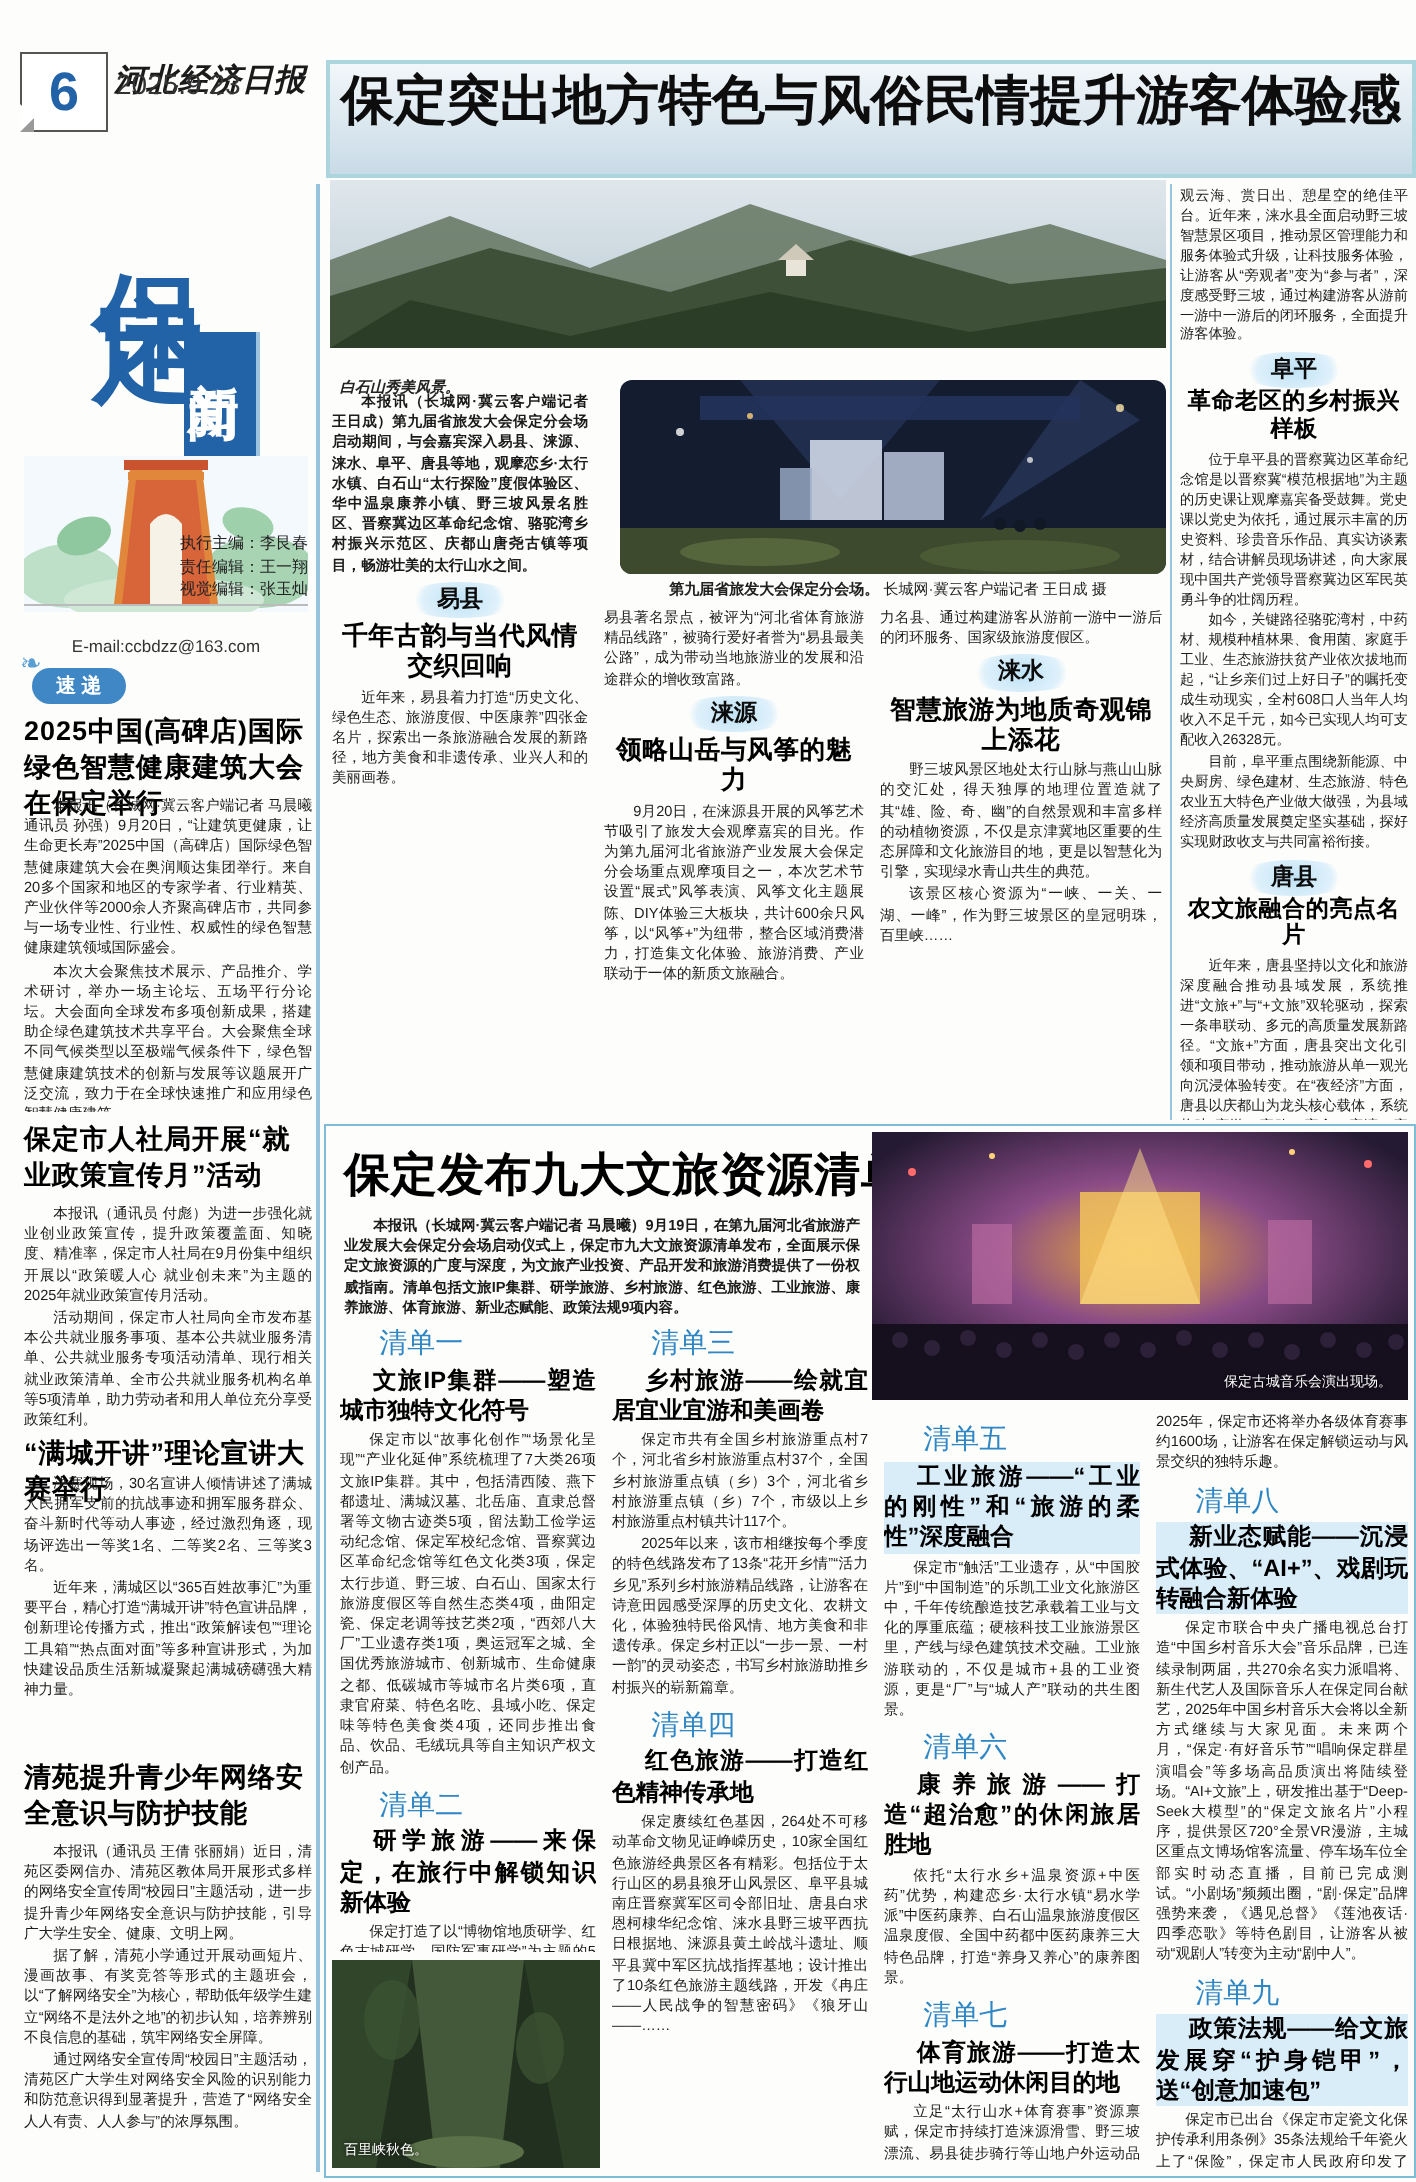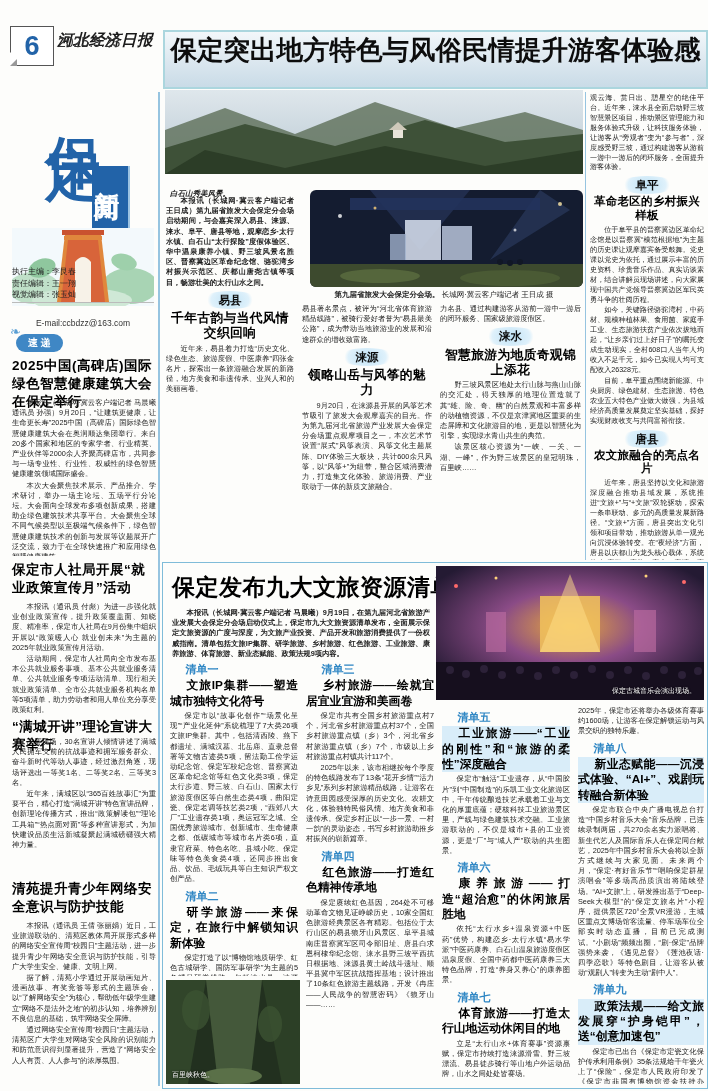--- a/index.html
+++ b/index.html
@@ -4,21 +4,21 @@
 <style>
   html,body{margin:0;padding:0;}
   body{width:708px;height:1091px;position:relative;background:#fdfdfb;font-family:"Liberation Sans",sans-serif;overflow:hidden;}
   .abs{position:absolute;}
   .body-text{font-size:7.3px;line-height:1.4;text-align:justify;color:#1b1b1b;overflow:hidden;}
   .body-text p{margin:0 0 1px 0;text-indent:2em;}
   .body-text p.noindent{text-indent:0;}
   .side-head{font-size:13.5px;font-weight:bold;color:#000;line-height:1.35;letter-spacing:.5px;}
   .ribbon{display:block;margin:3px auto 1px;width:58px;text-align:center;font-weight:bold;font-size:11.5px;color:#0c0c0c;background:radial-gradient(ellipse 50% 100% at center,#bfe2f5 0%,#dff1fb 65%,rgba(255,255,255,0) 78%);border-radius:50%;padding:1px 0;}
   .sec-title{font-weight:bold;font-size:12.8px;text-align:center;margin:0 0 3px;color:#000;letter-spacing:.3px;line-height:1.2;}
-  .list-label{color:#2e86c4;font-weight:bold;font-size:11px;margin:4px 0 1px;text-indent:1.4em;}
+  .list-label{color:#2e86c4;font-weight:normal;font-size:14px;margin:4px 0 1px;text-indent:1.4em;}
   .list-title{font-weight:bold;font-size:11.8px;line-height:1.3;margin:0 0 2px;text-indent:1.4em;color:#000;}
   .list-title.hl{background:#d9edf9;}
   .caption{font-size:7.5px;color:#222;}
   .photo{overflow:hidden;}
   .photo svg{display:block;}
   .overlay-cap{position:absolute;color:#fff;font-size:7px;text-shadow:0 0 2px #000;}
   .vrule{background:#96c4e0;width:2px;}
 </style>
 </head>
 <body>
@@ -43,21 +43,21 @@
     <ellipse cx="70" cy="72" rx="50" ry="12" fill="#cfe8d6"></ellipse>
     <polygon points="45,74 53,6 89,6 97,74" fill="#e0873c"></polygon>
     <polygon points="49,74 56,12 86,12 93,74" fill="#d8643a"></polygon>
     <rect x="50" y="2" width="42" height="5" fill="#c9522f"></rect>
     <rect x="52" y="8" width="38" height="4" fill="#e0873c"></rect>
     <path d="M63,74 L63,34 Q71,24 79,34 L79,74 Z" fill="#f7f2e8"></path>
     <ellipse cx="30" cy="40" rx="14" ry="9" fill="#8fc79e" transform="rotate(-20 30 40)"></ellipse>
     <ellipse cx="112" cy="34" rx="13" ry="8" fill="#9ed0ab" transform="rotate(15 112 34)"></ellipse>
   </svg>
 </div>
-<div class="abs" style="left:12px;top:266px;width:142px;text-align:left;font-size:8px;color:#222;line-height:1.45;">
+<div class="abs" style="left:12px;top:266px;width:142px;text-align:right;font-size:8px;color:#222;line-height:1.45;">
   <div>执行主编：李艮春</div>
   <div>责任编辑：王一翔</div>
   <div>视觉编辑：张玉灿</div>
 </div>
 <div class="abs" style="left:12px;top:302px;width:142px;text-align:center;font-size:8.5px;color:#333;border-top:1px solid #bbb;padding-top:15px;">E-mail:ccbdzz@163.com</div>
 
 <div class="abs" style="left:10px;top:324px;font-size:13px;color:#5a9fd4;">❧</div>
 <div class="abs" style="left:16px;top:334px;background:#3f87c5;color:#fff;font-size:10px;font-weight:bold;padding:2px 12px;border-radius:9px;">速 递</div>
 
 <div class="abs side-head" style="left:12px;top:357px;width:144px;">2025中国(高碑店)国际绿色智慧健康建筑大会在保定举行</div>
@@ -73,21 +73,21 @@
 </div>
 
 <div class="abs side-head" style="left:12px;top:718px;width:144px;">“满城开讲”理论宣讲大赛举行</div>
 <div class="abs body-text" style="left:12px;top:737px;width:144px;height:140px;">
   <p>决赛现场，30名宣讲人倾情讲述了满城人民拥军支前的抗战事迹和拥军服务群众、奋斗新时代等动人事迹，经过激烈角逐，现场评选出一等奖1名、二等奖2名、三等奖3名。</p>
   <p>近年来，满城区以“365百姓故事汇”为重要平台，精心打造“满城开讲”特色宣讲品牌，创新理论传播方式，推出“政策解读包”“理论工具箱”“热点面对面”等多种宣讲形式，为加快建设品质生活新城凝聚起满城磅礴强大精神力量。</p>
 </div>
 
 <div class="abs side-head" style="left:12px;top:880px;width:144px;">清苑提升青少年网络安全意识与防护技能</div>
 <div class="abs body-text" style="left:12px;top:921px;width:144px;height:162px;">
-  <p>本报讯（通讯员 王倩 张丽娟）近日，工业旅游联动的、清苑区教体局开展形式多样的网络安全宣传周“校园日”主题活动，进一步提升青少年网络安全意识与防护技能，引导广大学生安全、健康、文明上网。</p>
+  <p>本报讯（通讯员 王倩 张丽娟）近日，清苑区委网信办、清苑区教体局开展形式多样的网络安全宣传周“校园日”主题活动，进一步提升青少年网络安全意识与防护技能，引导广大学生安全、健康、文明上网。</p>
   <p>据了解，清苑小学通过开展动画短片、漫画故事、有奖竞答等形式的主题班会，以“了解网络安全”为核心，帮助低年级学生建立“网络不是法外之地”的初步认知，培养辨别不良信息的基础，筑牢网络安全屏障。</p>
   <p>通过网络安全宣传周“校园日”主题活动，清苑区广大学生对网络安全风险的识别能力和防范意识得到显著提升，营造了“网络安全人人有责、人人参与”的浓厚氛围。</p>
 </div>
 
 <div class="abs vrule" style="left:158px;top:92px;height:994px;"></div>
 
 <div class="abs" style="left:163px;top:30px;width:541px;height:55px;border:2px solid #abd6de;background:linear-gradient(180deg,#f2f7fa 0%,#dbe7ef 55%,#c9dbe7 100%);display:flex;align-items:flex-start;justify-content:center;">
   <div style="font-size:26.5px;font-weight:900;color:#0d0d0d;letter-spacing:0px;white-space:nowrap;">保定突出地方特色与风俗民情提升游客体验感</div>
 </div>
 

